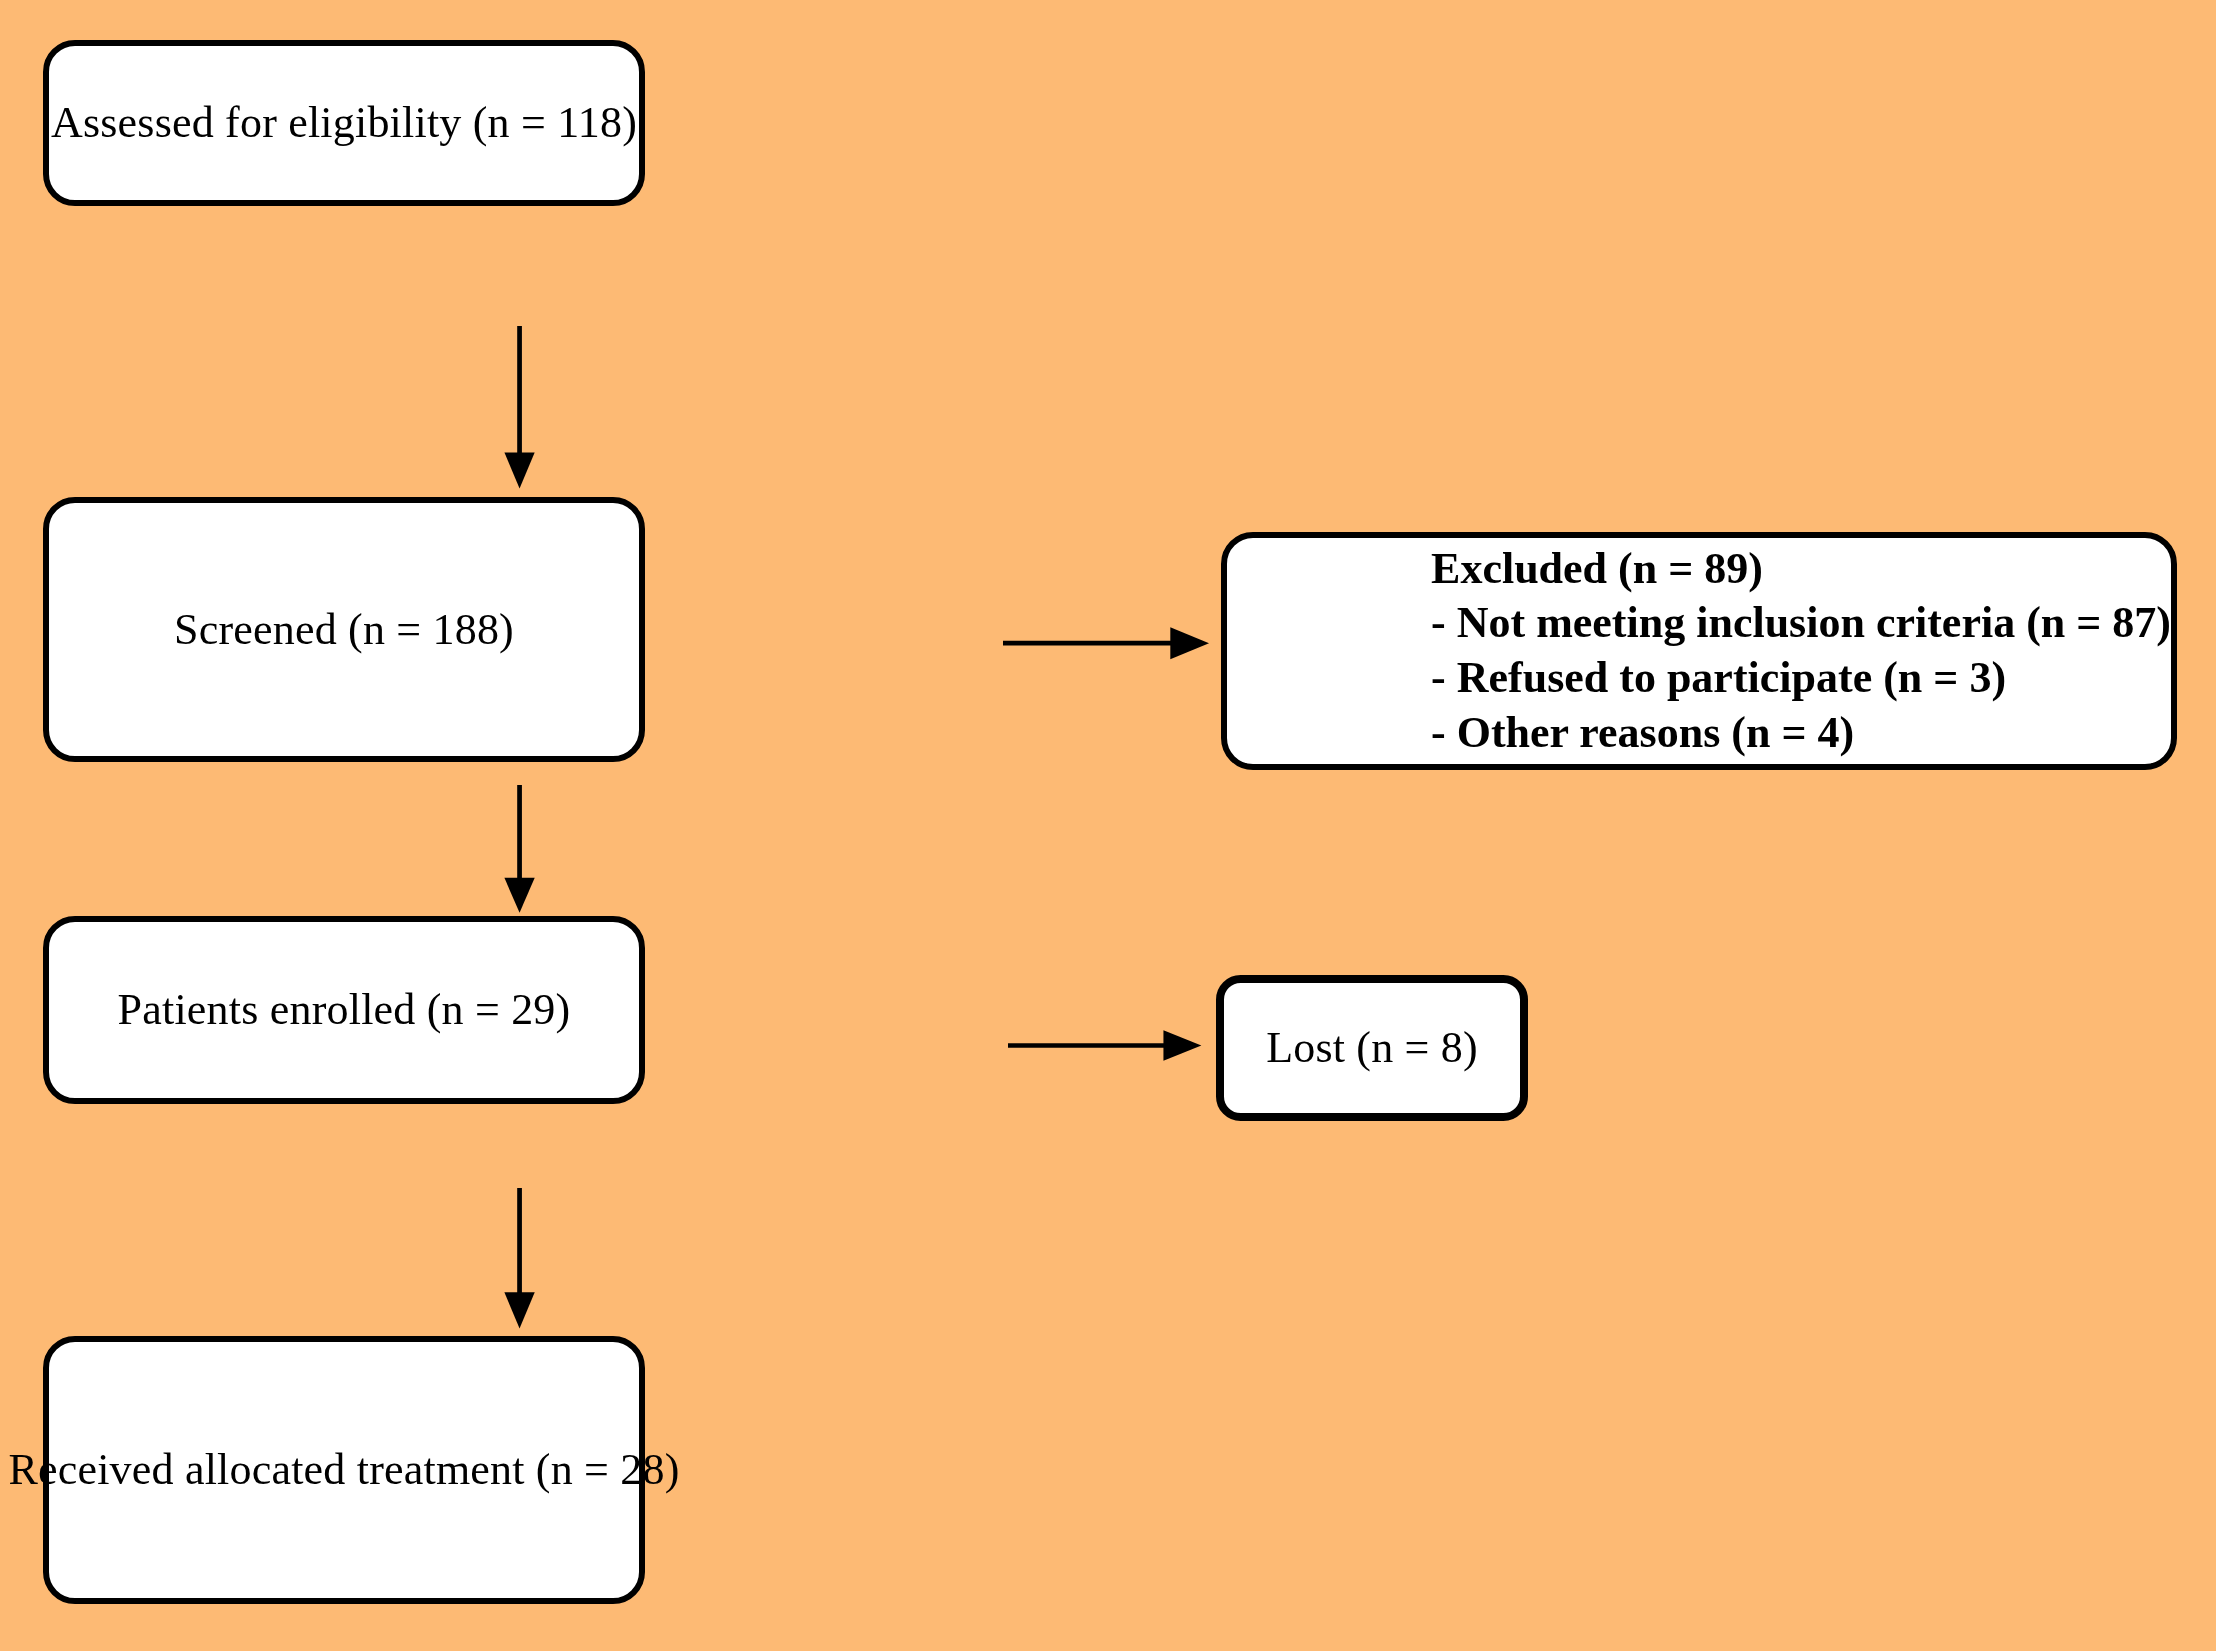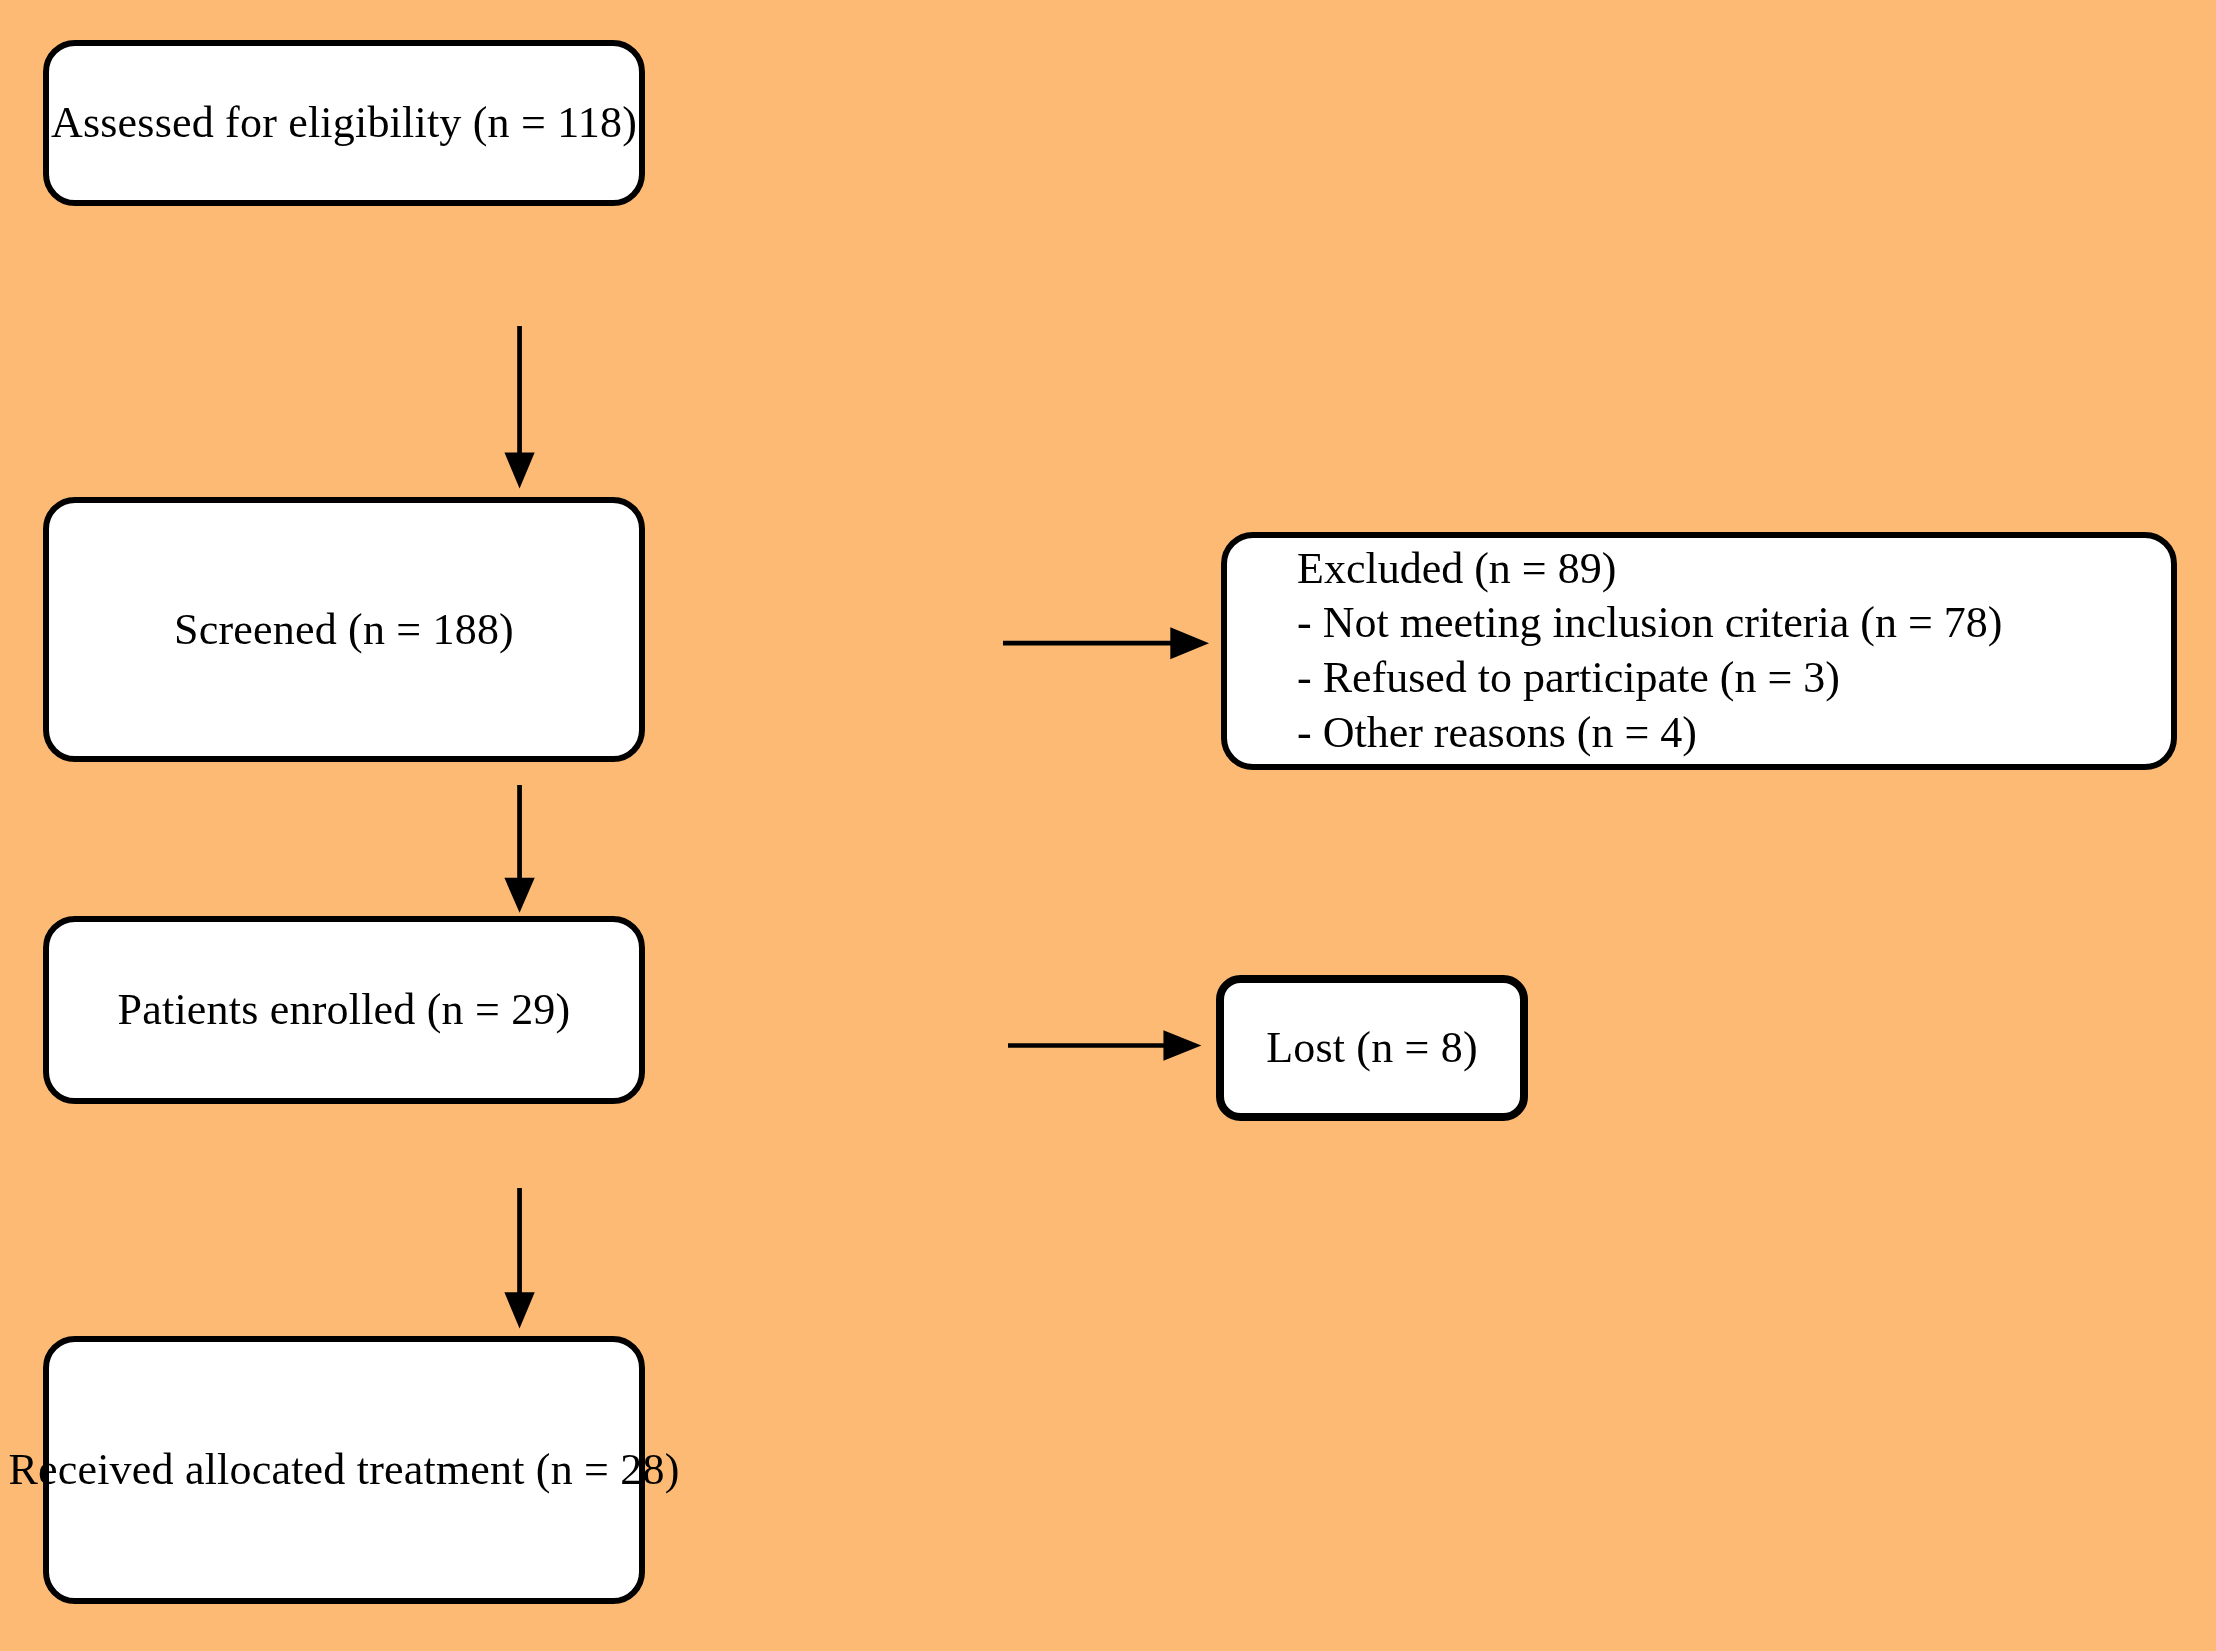--- a/index.html
+++ b/index.html
@@ -34,22 +34,23 @@
   .node-label {
     font-size: 44px;
     line-height: 1.12;
     letter-spacing: 0.2px;
     white-space: nowrap;
     text-align: center;
   }
 
   
   .node.block {
-    justify-content: flex-start;
+    justify-content: flex-end;
     padding-left: 70px;
+    font-weight: bold;
   }
   .node.block .node-lines {
     text-align: left;
   }
   .node-lines div {
     font-size: 44px;
     line-height: 1.24;
     white-space: nowrap;
   }
 
@@ -85,21 +86,21 @@
   <div class="conn" style="left:1003px; top:610px; width:241px; height:57px;">
     <svg width="241" height="57" viewBox="0 0 255 60">
       <line x1="0" y1="35" x2="190" y2="35" stroke="#000000" stroke-width="5"></line>
       <polygon points="218,35 177,18 177,52" fill="#000000"></polygon>
     </svg>
   </div>
 
   <div class="node block" style="left:1221px; top:532px; width:956px; height:238px;">
     <div class="node-lines">
       <div>Excluded (n = 89)</div>
-      <div>- Not meeting inclusion criteria (n = 78)</div>
+      <div>- Not meeting inclusion criteria (n = 87)</div>
       <div>- Refused to participate (n = 3)</div>
       <div>- Other reasons (n = 4)</div>
     </div>
   </div>
 
   <div class="conn" style="left:492px; top:785px; width:57px; height:161px;">
     <svg width="57" height="161" viewBox="0 0 60 170">
       <line x1="29" y1="0" x2="29" y2="110" stroke="#000000" stroke-width="5"></line>
       <polygon points="29,135 13,98 45,98" fill="#000000"></polygon>
     </svg>

